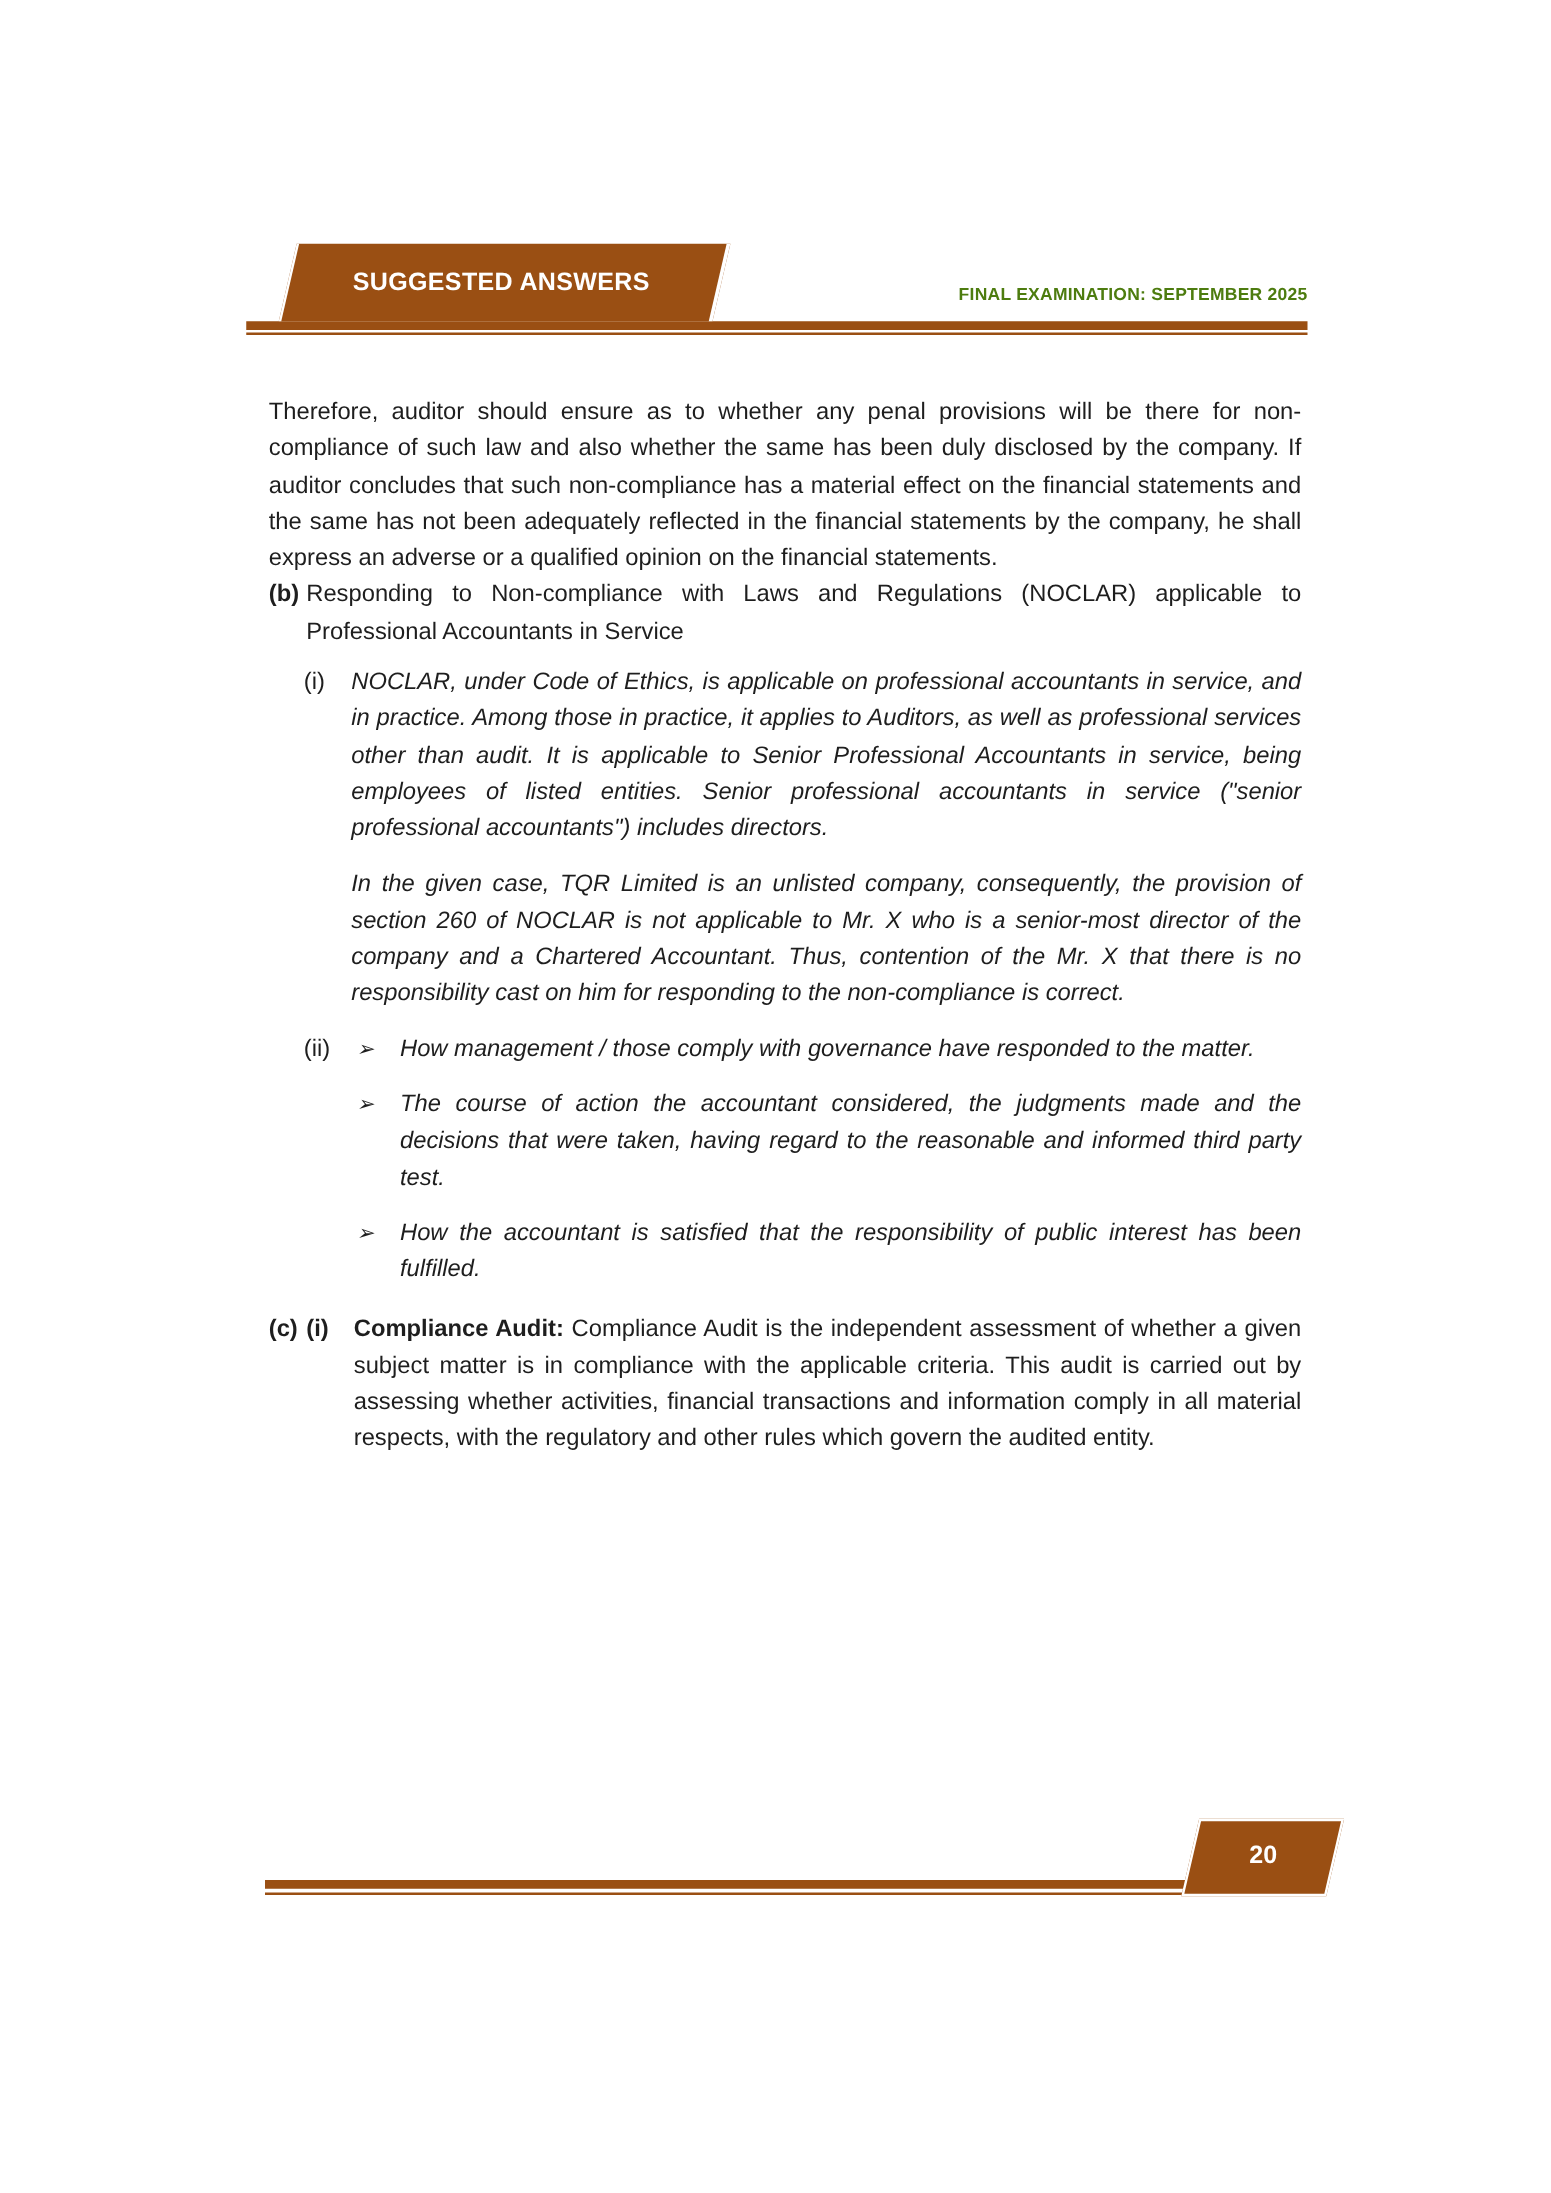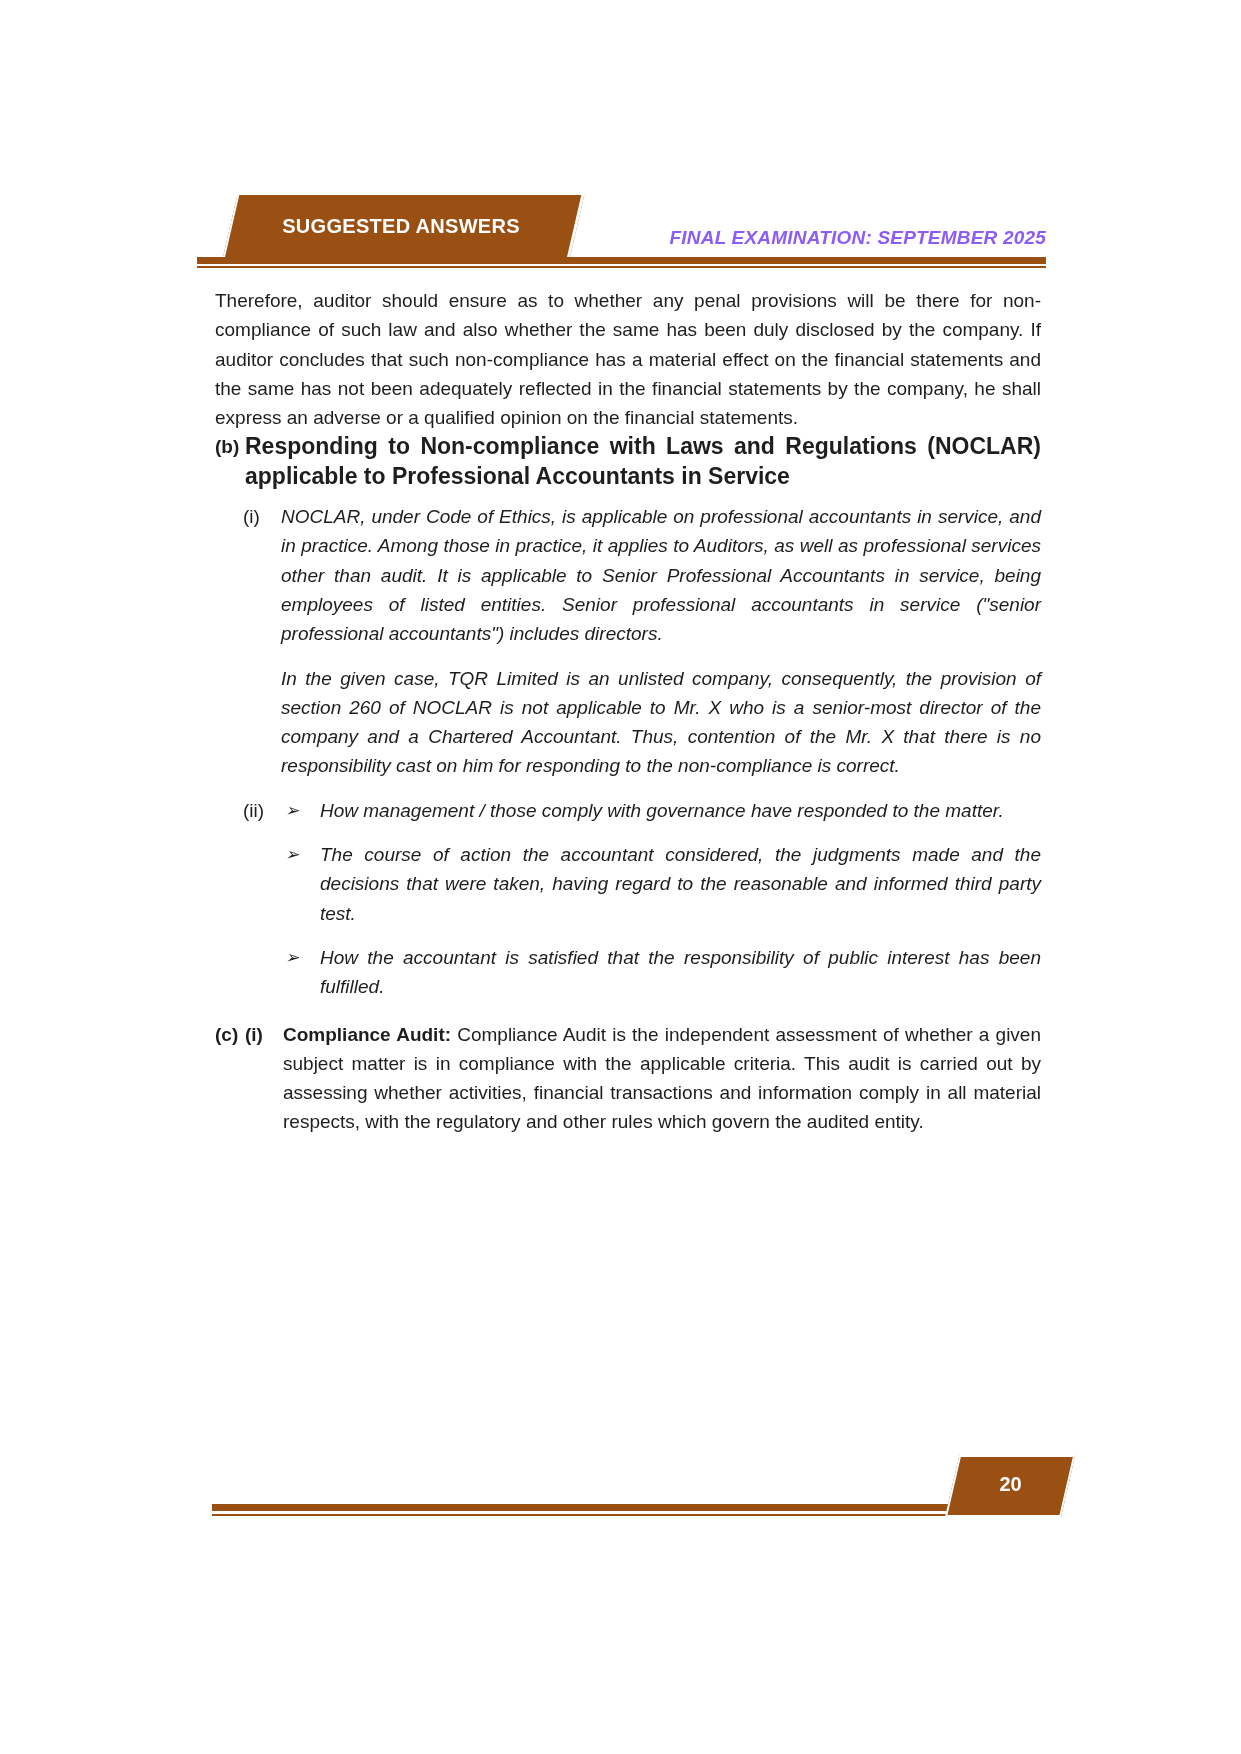--- a/index.html
+++ b/index.html
@@ -31,57 +31,56 @@
     font-weight:700;
     font-size:20px;
     letter-spacing:0.3px;
     line-height:62px;
     padding-left:50px;
     white-space:nowrap;
   }
   .header-title {
     position:absolute;
     right:195px; top:228px;
-    color:#8b5cf6;
+    color:#4d7c0f;
     font-weight:700;
-    font-size:19px;
+    font-size:14px;
     line-height:1;
     letter-spacing:0.2px;
     white-space:nowrap;
     z-index:2;
-    font-style:italic;
   }
   .header-rule {
     position:absolute; left:197px; top:257px;
     width:849px; height:7px;
     background:#9a4f13;
     z-index:1;
   }
   .header-rule::after {
     content:""; position:absolute; left:0; right:0; top:9px; height:2px;
     background:#9a4f13;
   }
 
   
   .doc-body {
-    position:absolute; left:215px; top:286px;
+    position:absolute; left:215px; top:315px;
     width:826px;
     font-size:19px;
     line-height:29.3px;
   }
   .doc-body p { margin:0; text-align:justify; }
   .para-intro { margin-left:23px; margin-bottom:19px; }
 
   .row { display:flex; align-items:flex-start; }
   .lbl { flex:0 0 30px; font-weight:700; white-space:nowrap; }
   .lbl-sub { flex:0 0 38px; white-space:nowrap; }
   .lbl-sub-b { flex:0 0 38px; font-weight:700; white-space:nowrap; }
 
   .section-b-heading { margin-bottom:11px; }
-  .section-b-heading h3 { margin:0; flex:1; font-size:23px; line-height:29.3px; font-weight:700; text-align:justify; }
+  .section-b-heading h3 { margin:0; flex:1; font-size:19px; line-height:29.3px; font-weight:400; text-align:justify; }
 
   .item-body { flex:1;font-style:italic; }
   .item-body p { margin-bottom:15px; }
   .item-row { margin-left:28px; }
 
   .bullet-row { display:flex; margin-bottom:15px; }
   .bullet-marker { flex:0 0 35px; margin-left:4px; font-size:17px; line-height:29.3px; }
   .bullet-row p { flex:1; margin:0; }
   .bullet-last { margin-bottom:18px; }
 

